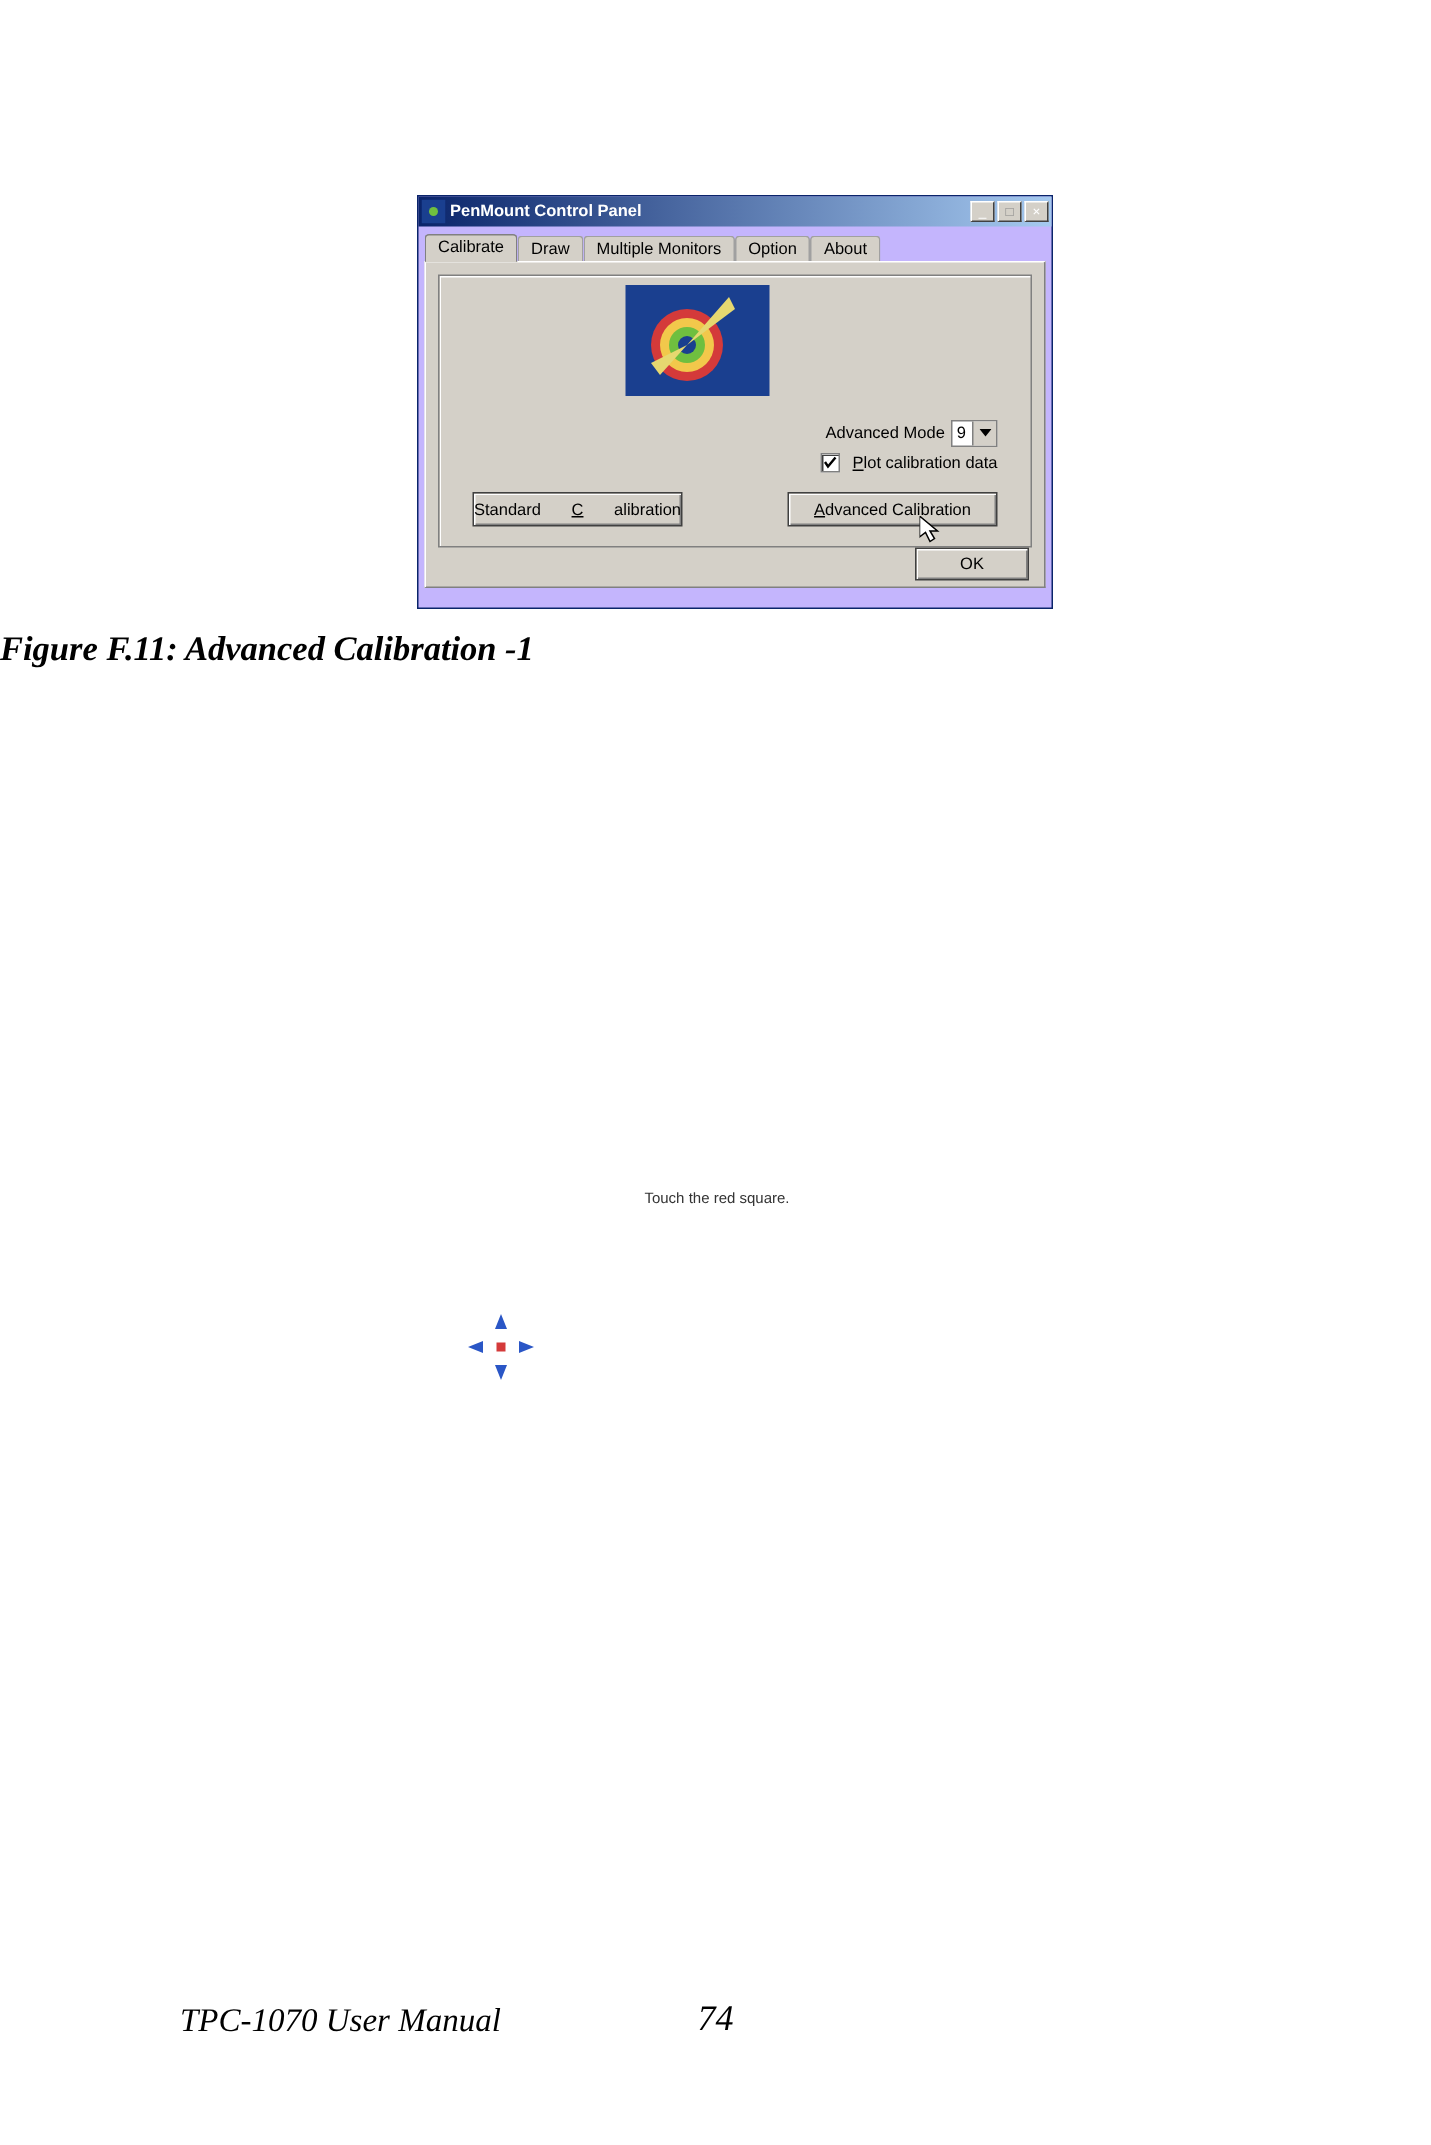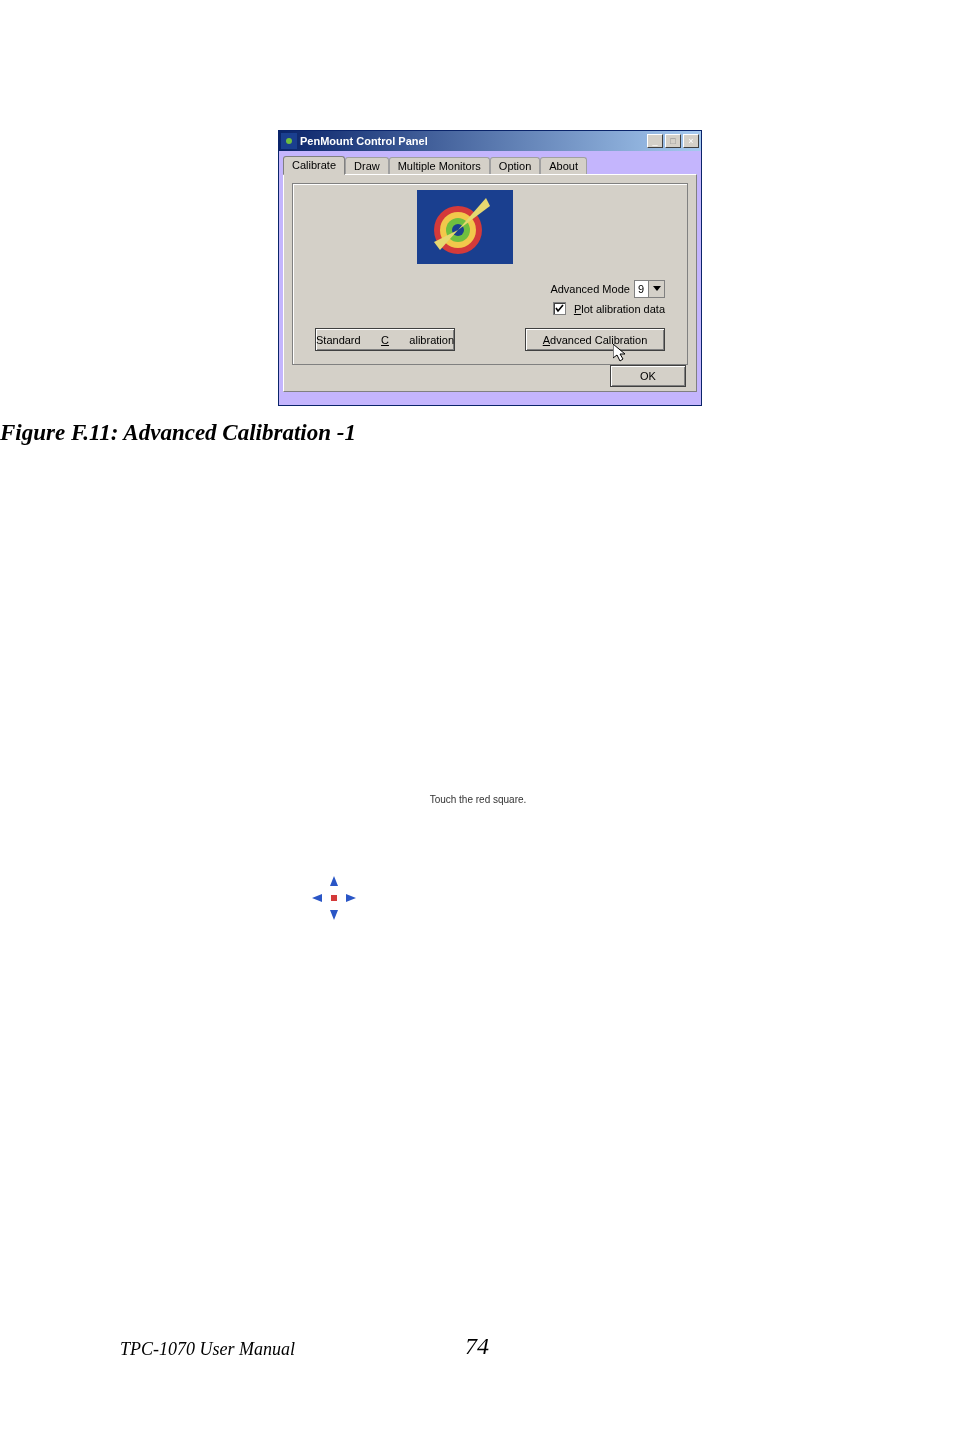--- a/index.html
+++ b/index.html
@@ -99,21 +99,21 @@
     font-family: Tahoma, Arial, sans-serif; font-size: 10px; color: #333;
   }
   .crosshair { position: absolute; left: 30px; top: 326px; width: 44px; height: 44px; }
 
   .caption2 {
     position: absolute; left: 0; right: 0; top: 1084px; text-align: center;
     font-style: italic; font-weight: bold; font-size: 22px;
   }
 
   .footer {
-    position: absolute; left: 120px; bottom: 70px; font-style: italic; font-size: 18px; margin-top: 36px;
+    position: absolute; left: 120px; bottom: 70px; font-style: italic; font-size: 22px; margin-top: 36px;
   }
   .pagenum {
     position: absolute; left: 0; right: 0; bottom: 70px; text-align: center;
     font-style: italic; font-size: 24px;
   }
 </style>
 </head>
 <body>
 
 <div class="page">
@@ -168,21 +168,21 @@
             </span>
           </span>
         </div>
 
         <div class="chk-row">
           <span class="chk">
             <svg width="9" height="9" viewBox="0 0 9 9">
                 <polyline points="1,4 3,7 8,1" fill="none" stroke="#000" stroke-width="1.6"></polyline>
               </svg>
           </span>
-          <span class="chk-label"><span class="uline">P</span><span>lot alibration data</span></span>
+          <span class="chk-label"><span class="uline">P</span><span>lot calibration data</span></span>
         </div>
 
         <div class="btn btn-std">
           <span>Standard </span>
             <span class="uline">C</span>
             <span>alibration</span>
         </div>
 
         <div class="btn btn-adv">
           <span class="uline">A</span>

